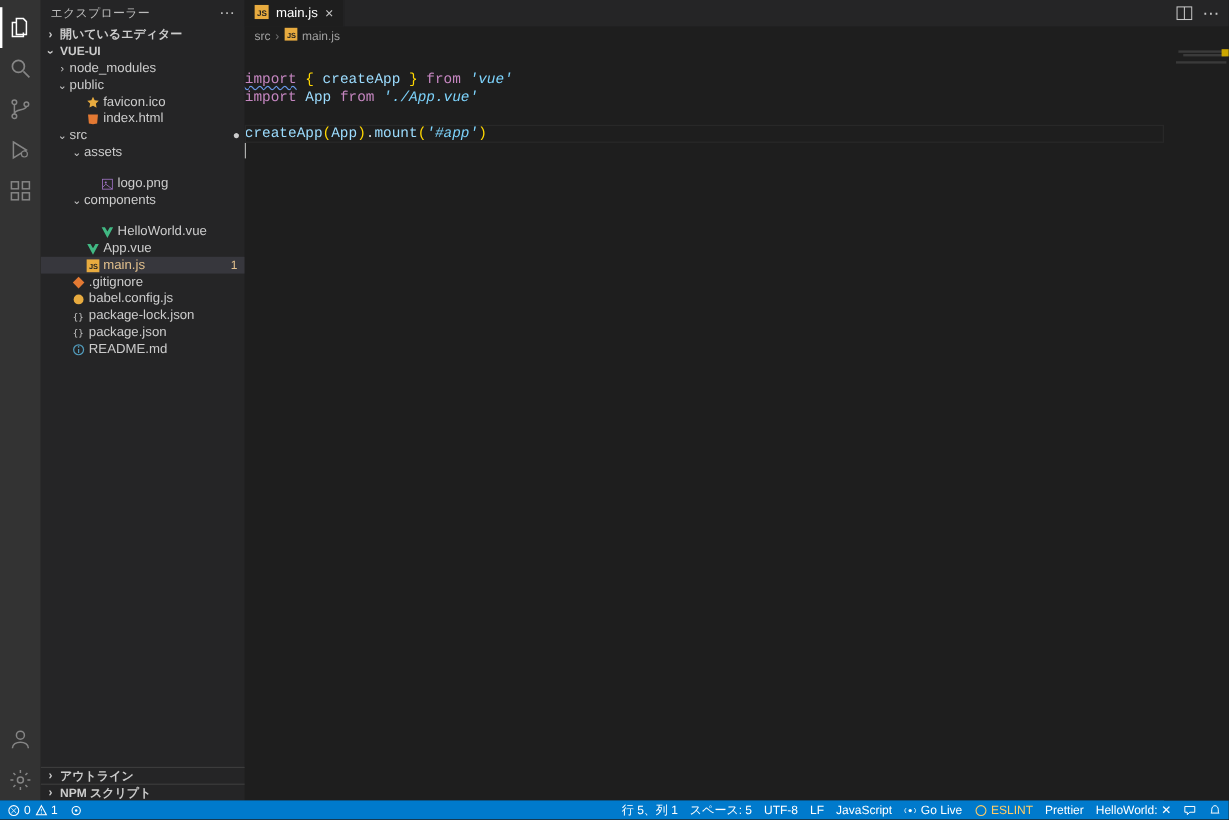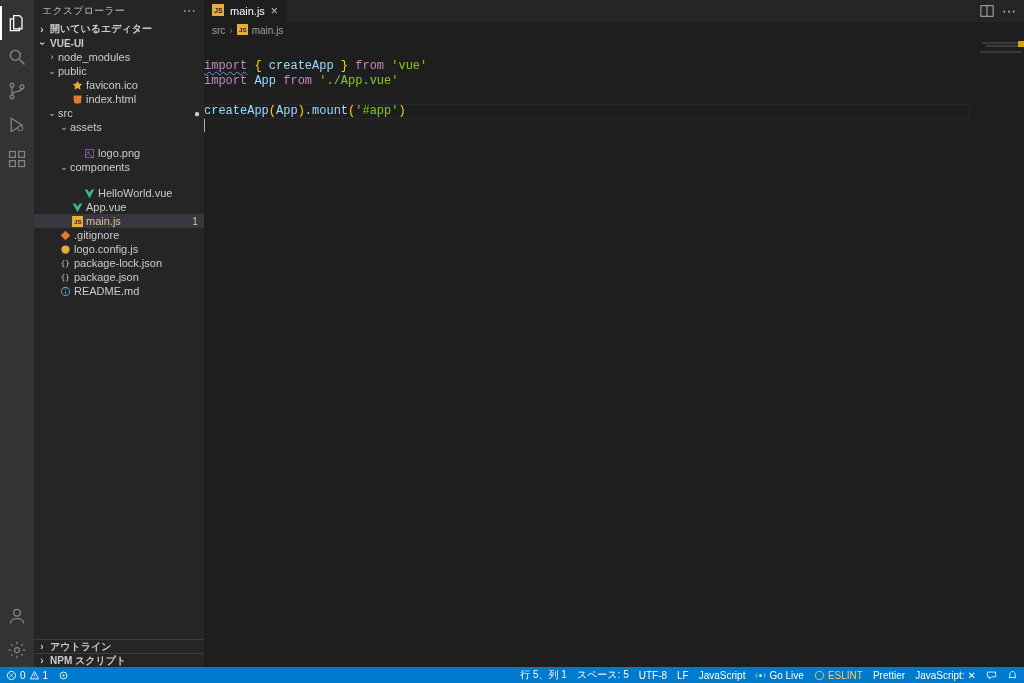--- a/index.html
+++ b/index.html
@@ -40,21 +40,21 @@
   .tab-actions { margin-left:auto; display:flex; align-items:center; gap:8px; padding-right:8px; color:#c5c5c5; }
   .tab-actions span, .tab-actions svg { cursor:pointer; }
   .breadcrumb { height:16px; display:flex; align-items:center; padding-left:8px; font-size:10px; color:#a0a0a0; gap:4px; }
   .breadcrumb .sep { color:#777; }
   .breadcrumb .ico svg{ width:11px; height:11px; }
   .code-wrap { flex:1; display:flex; position:relative; min-height:0; }
   .gutter { width:40px; text-align:right; padding-right:14px; color:#858585; font-family: Consolas, "Courier New", monospace; font-size:12px; line-height:15px; user-select:none; padding-top:6px; }
   .code { flex:1; font-family: Consolas, "Courier New", monospace; font-size:12px; line-height:15px; white-space:pre; color:#d4d4d4; padding-top:6px; position:relative; }
   .curline { position:absolute; left:0; right:54px; height:15px; border:1px solid #282828; top:calc(6px + 15px*4); pointer-events:none; }
   .cursor { display:inline-block; width:1px; height:13px; background:#aeafad; vertical-align:middle; }
-  .kw { color:#c586c0; } .fn{ color:#9cdcfe; } .str{ color:#84cc16; } .pn{ color:#d4d4d4; } .br{ color:#ffd700; } .underline{ text-decoration: underline wavy #6796e6 1px; text-underline-offset:2px; }
+  .kw { color:#c586c0; } .fn{ color:#9cdcfe; } .str{ color:#7dd3fc;font-style:italic; } .pn{ color:#d4d4d4; } .br{ color:#ffd700; } .underline{ text-decoration: underline wavy #6796e6 1px; text-underline-offset:2px; }
   .minimap { position:absolute; right:0; top:0; width:54px; height:100%; background:#1e1e1e; }
   .minimap .slab { position:absolute; right:2px; height:2px; background:#3a3a3a; }
   .minimap .warn { position:absolute; right:0; width:6px; height:6px; background:#cca700; }
   
   .status { height:16px; background:#007acc; color:#ffffff; display:flex; align-items:center; font-size:10px; padding:0 6px; gap:10px; }
   .status .right { margin-left:auto; display:flex; gap:10px; }
   .status span { display:inline-flex; align-items:center; gap:3px; cursor:pointer; }
   .status .eslint { color:#ffcc66; }
   .status svg { width:11px; height:11px; }
 
@@ -219,21 +219,21 @@
             </span>
             <span class="lbl">.gitignore</span>
           </div>
           <div class="tree-row pad-1">
             <span class="chev"></span>
             <span class="ico c-yellow">
               <svg viewBox="0 0 16 16">
                 <circle cx="8" cy="8" r="6" fill="currentColor"></circle>
               </svg>
             </span>
-            <span class="lbl">logo.config.js</span>
+            <span class="lbl">babel.config.js</span>
           </div>
           <div class="tree-row pad-1">
             <span class="chev"></span>
             <span class="ico c-grey">
               <svg viewBox="0 0 16 16">
                 <text x="1" y="12" font-size="11" font-family="monospace" fill="currentColor">{}</text>
               </svg>
             </span>
             <span class="lbl">package-lock.json</span>
           </div>
@@ -352,21 +352,21 @@
         <span>Go Live</span>
       </span>
       <span class="eslint">
         <svg viewBox="0 0 16 16">
             <circle cx="8" cy="8" r="6" fill="none" stroke="currentColor" stroke-width="1.3"></circle>
           </svg>
         <span>ESLINT</span>
       </span>
       <span>Prettier</span>
       <span>
-        <span>JavaScript:</span>
+        <span>HelloWorld:</span>
         <span>✕</span>
       </span>
       <span>
         <svg viewBox="0 0 16 16">
             <path d="M2 3h12v7H8l-3 3v-3H2z" fill="none" stroke="currentColor" stroke-width="1.2"></path>
           </svg>
       </span>
       <span>
         <svg viewBox="0 0 16 16">
             <path d="M8 2c2 0 4 2 4 5v3l1 1H3l1-1V7c0-3 2-5 4-5z" fill="none" stroke="currentColor" stroke-width="1.2"></path>

